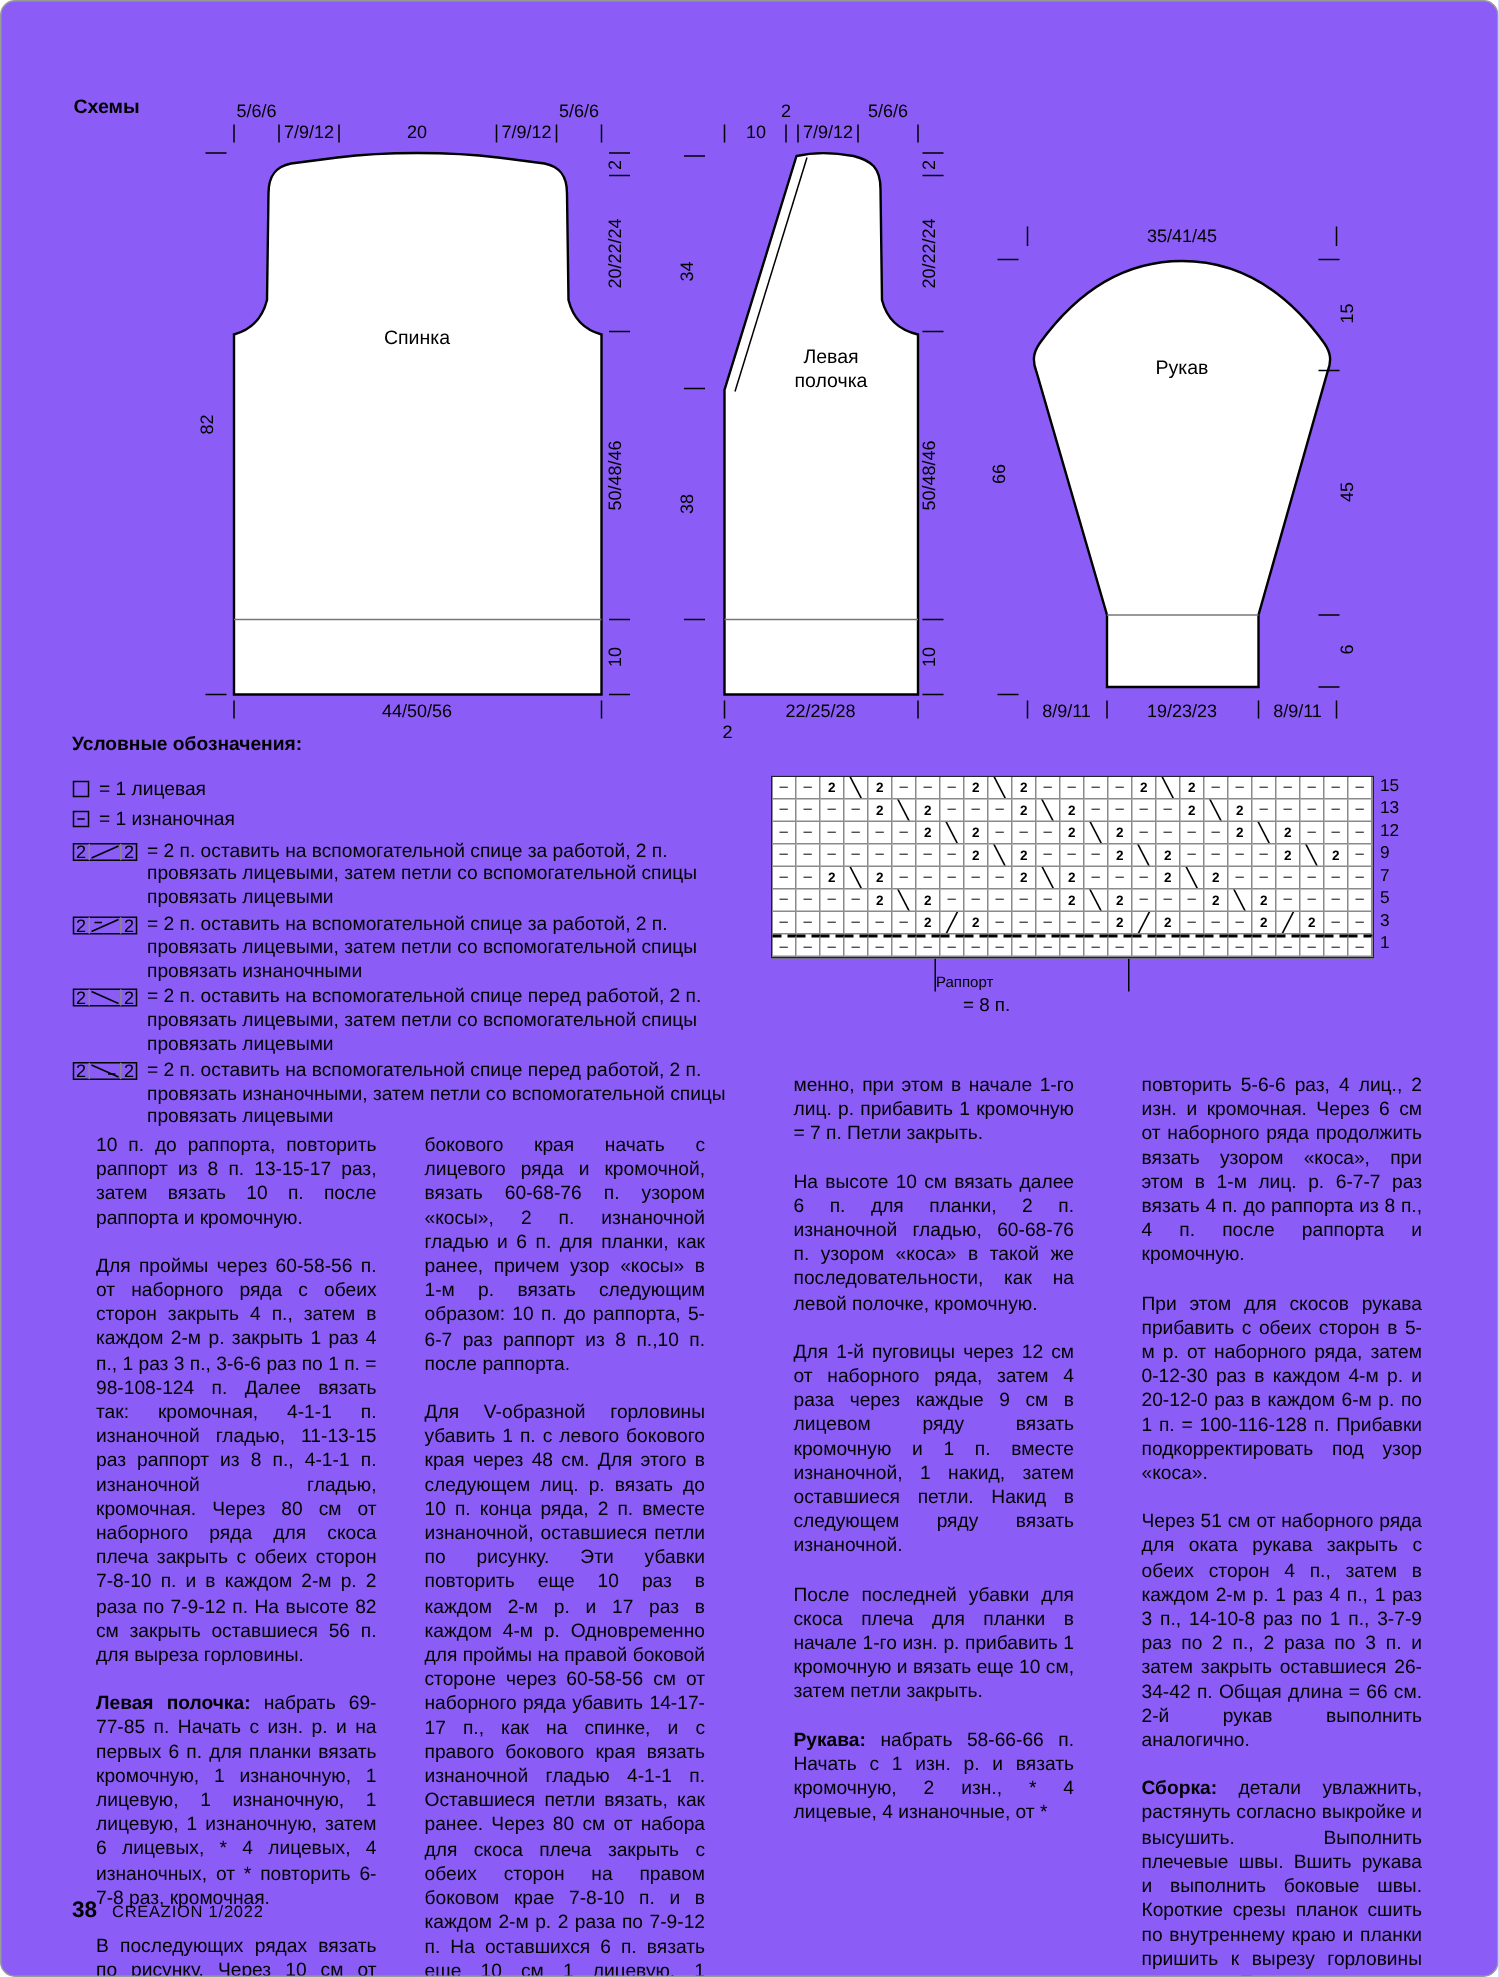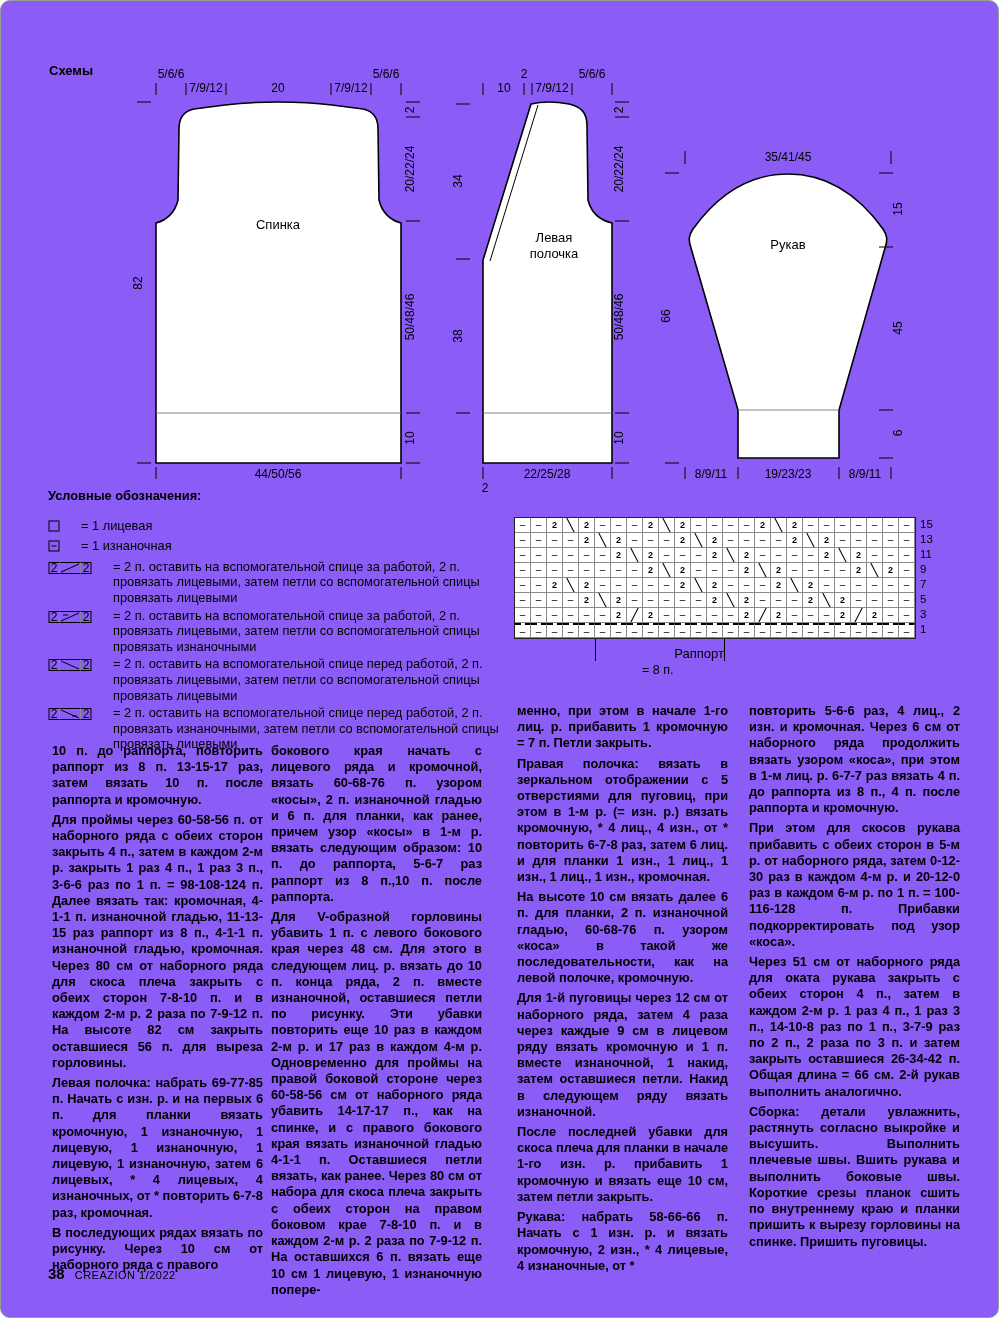--- a/index.html
+++ b/index.html
@@ -9,53 +9,53 @@
     border:1px solid #999;border-radius:10px;box-sizing:border-box;overflow:hidden;
   }
   .section-label{position:absolute;left:48px;top:62px;font-size:13px;font-weight:bold;}
   svg text{font-family:"Liberation Sans",sans-serif;font-size:12px;fill:#000;}
   svg .piece-label{font-size:13px;}
   .schematics-svg{position:absolute;left:0;top:0;}
 
   
   .legend{position:absolute;left:47px;top:487px;width:458px;font-size:12.8px;line-height:15.6px;}
   .legend-title{font-weight:bold;margin-bottom:14px;}
-  .legend-item{display:flex;align-items:flex-start;gap:20px;margin-bottom:2px;}
+  .legend-item{display:flex;align-items:flex-start;gap:5px;margin-bottom:2px;}
   .legend-icon{flex:0 0 auto;padding-top:2px;}
   .legend-text{flex:1 1 auto;text-align:left;}
 
   
   .chart-area{position:absolute;left:513px;top:516px;}
   .chart-flex{display:flex;align-items:flex-start;}
   .chart-grid{
     display:grid;grid-template-columns:repeat(25,16px);grid-auto-rows:15px;
     border:1.4px solid #222;background:#fff;
   }
   .chart-cell{
     box-sizing:border-box;border-right:1px solid #8a8a8a;border-bottom:1px solid #8a8a8a;
     font-size:10px;line-height:14px;text-align:center;color:#000;overflow:hidden;
   }
   .chart-cell.diag{font-size:14px;line-height:14px;}
   .chart-cell.num{font-size:9px;font-weight:bold;}
   .chart-cell.last-row{border-top:2px dashed #000;}
   .chart-labels{display:flex;flex-direction:column;margin-left:4px;}
   .chart-row-label{height:15px;line-height:15px;font-size:11.5px;}
   .rapport-bracket{
-    margin-left:81px;width:128px;height:22px;
+    margin-left:109px;width:128px;height:22px;
     border-left:1.5px solid #000;border-right:1.5px solid #000;
-    display:flex;align-items:flex-end;justify-content:flex-end;
-    font-size:13px;
+    display:flex;align-items:flex-end;justify-content:flex-start;
+    font-size:10px;
   }
   .rapport-eq{margin-left:128px;width:128px;text-align:left;font-size:12.5px;padding-top:2px;}
 
   
   .text-col{
     position:absolute;width:219px;font-size:12.8px;line-height:16.2px;text-align:justify;
   }
-  .text-col p{margin:4px;font-weight:bold;}
+  .text-col p{margin:16px;}
   #col1{left:47px;top:738px;}
   #col2{left:266px;top:738px;}
   #col3{left:512px;top:698px;}
   #col4{left:744px;top:698px;}
 
   .footer{position:absolute;left:47px;top:1264px;display:flex;align-items:baseline;gap:10px;}
   .footer .pageno{font-size:15px;font-weight:bold;}
   .footer .brand{font-size:11px;letter-spacing:0.5px;}
 </style>
 </head>
@@ -403,21 +403,21 @@
           <div class="chart-cell last-row">–</div>
           <div class="chart-cell last-row">–</div>
           <div class="chart-cell last-row">–</div>
           <div class="chart-cell last-row">–</div>
           <div class="chart-cell last-row">–</div>
           <div class="chart-cell last-row">–</div>
         </div>
       <div class="chart-labels">
           <div class="chart-row-label">15</div>
           <div class="chart-row-label">13</div>
-          <div class="chart-row-label">11</div>
+          <div class="chart-row-label">12</div>
           <div class="chart-row-label">9</div>
           <div class="chart-row-label">7</div>
           <div class="chart-row-label">5</div>
           <div class="chart-row-label">3</div>
           <div class="chart-row-label">1</div>
         </div>
     </div>
     <div class="rapport-bracket">
       <span>Раппорт</span>
     </div>
@@ -429,21 +429,20 @@
       <p>Для проймы через 60-58-56 п. от наборного ряда с обеих сторон закрыть 4 п., затем в каждом 2-м р. закрыть 1 раз 4 п., 1 раз 3 п., 3-6-6 раз по 1 п. = 98-108-124 п. Далее вязать так: кромочная, 4-1-1 п. изнаночной гладью, 11-13-15 раз раппорт из 8 п., 4-1-1 п. изнаночной гладью, кромочная. Через 80 см от наборного ряда для скоса плеча закрыть с обеих сторон 7-8-10 п. и в каждом 2-м р. 2 раза по 7-9-12 п. На высоте 82 см закрыть оставшиеся 56 п. для выреза горловины.</p>
       <p><b>Левая полочка: </b>набрать 69-77-85 п. Начать с изн. р. и на первых 6 п. для планки вязать кромочную, 1 изнаночную, 1 лицевую, 1 изнаночную, 1 лицевую, 1 изнаночную, затем 6 лицевых, * 4 лицевых, 4 изнаночных, от * повторить 6-7-8 раз, кромочная.</p>
       <p>В последующих рядах вязать по рисунку. Через 10 см от наборного ряда с правого</p>
     </div>
   <div class="text-col" id="col2">
       <p>бокового края начать с лицевого ряда и кромочной, вязать 60-68-76 п. узором «косы», 2 п. изнаночной гладью и 6 п. для планки, как ранее, причем узор «косы» в 1-м р. вязать следующим образом: 10 п. до раппорта, 5-6-7 раз раппорт из 8 п.,10 п. после раппорта.</p>
       <p>Для V-образной горловины убавить 1 п. с левого бокового края через 48 см. Для этого в следующем лиц. р. вязать до 10 п. конца ряда, 2 п. вместе изнаночной, оставшиеся петли по рисунку. Эти убавки повторить еще 10 раз в каждом 2-м р. и 17 раз в каждом 4-м р. Одновременно для проймы на правой боковой стороне через 60-58-56 см от наборного ряда убавить 14-17-17 п., как на спинке, и с правого бокового края вязать изнаночной гладью 4-1-1 п. Оставшиеся петли вязать, как ранее. Через 80 см от набора для скоса плеча закрыть с обеих сторон на правом боковом крае 7-8-10 п. и в каждом 2-м р. 2 раза по 7-9-12 п. На оставшихся 6 п. вязать еще 10 см 1 лицевую, 1 изнаночную попере-</p>
     </div>
   <div class="text-col" id="col3">
       <p>менно, при этом в начале 1-го лиц. р. прибавить 1 кромочную = 7 п. Петли закрыть.</p>
-      <p><b>Правая полочка: </b>вязать в зеркальном отображении с 5 отверстиями для пуговиц, при этом в 1-м р. (= изн. р.) вязать кромочную, * 4 лиц., 4 изн., от * повторить 6-7-8 раз, затем 6 лиц. и для планки 1 изн., 1 лиц., 1 изн., 1 лиц., 1 изн., кромочная.</p>
       <p>На высоте 10 см вязать далее 6 п. для планки, 2 п. изнаночной гладью, 60-68-76 п. узором «коса» в такой же последовательности, как на левой полочке, кромочную.</p>
       <p>Для 1-й пуговицы через 12 см от наборного ряда, затем 4 раза через каждые 9 см в лицевом ряду вязать кромочную и 1 п. вместе изнаночной, 1 накид, затем оставшиеся петли. Накид в следующем ряду вязать изнаночной.</p>
       <p>После последней убавки для скоса плеча для планки в начале 1-го изн. р. прибавить 1 кромочную и вязать еще 10 см, затем петли закрыть.</p>
       <p><b>Рукава: </b>набрать 58-66-66 п. Начать с 1 изн. р. и вязать кромочную, 2 изн., * 4 лицевые, 4 изнаночные, от *</p>
     </div>
   <div class="text-col" id="col4">
       <p>повторить 5-6-6 раз, 4 лиц., 2 изн. и кромочная. Через 6 см от наборного ряда продолжить вязать узором «коса», при этом в 1-м лиц. р. 6-7-7 раз вязать 4 п. до раппорта из 8 п., 4 п. после раппорта и кромочную.</p>
       <p>При этом для скосов рукава прибавить с обеих сторон в 5-м р. от наборного ряда, затем 0-12-30 раз в каждом 4-м р. и 20-12-0 раз в каждом 6-м р. по 1 п. = 100-116-128 п. Прибавки подкорректировать под узор «коса».</p>
       <p>Через 51 см от наборного ряда для оката рукава закрыть с обеих сторон 4 п., затем в каждом 2-м р. 1 раз 4 п., 1 раз 3 п., 14-10-8 раз по 1 п., 3-7-9 раз по 2 п., 2 раза по 3 п. и затем закрыть оставшиеся 26-34-42 п. Общая длина = 66 см. 2-й рукав выполнить аналогично.</p>
       <p><b>Сборка: </b>детали увлажнить, растянуть согласно выкройке и высушить. Выполнить плечевые швы. Вшить рукава и выполнить боковые швы. Короткие срезы планок сшить по внутреннему краю и планки пришить к вырезу горловины на спинке. Пришить пуговицы.</p>

